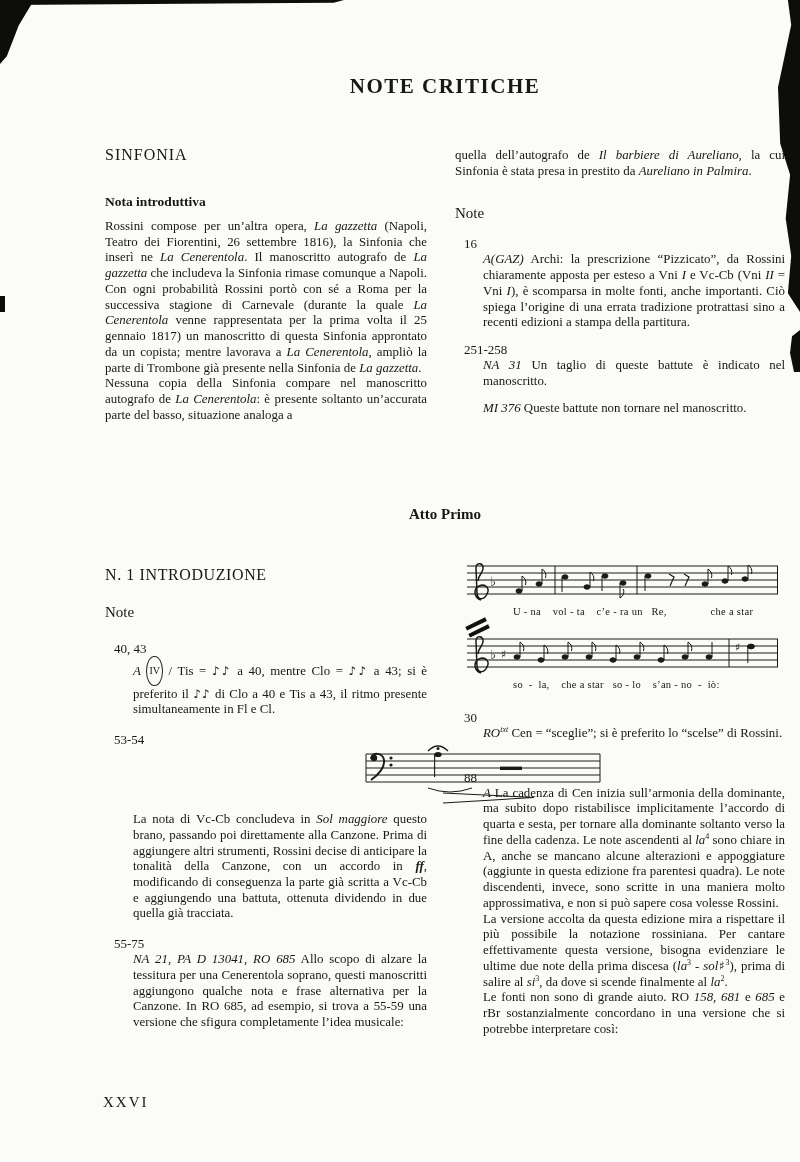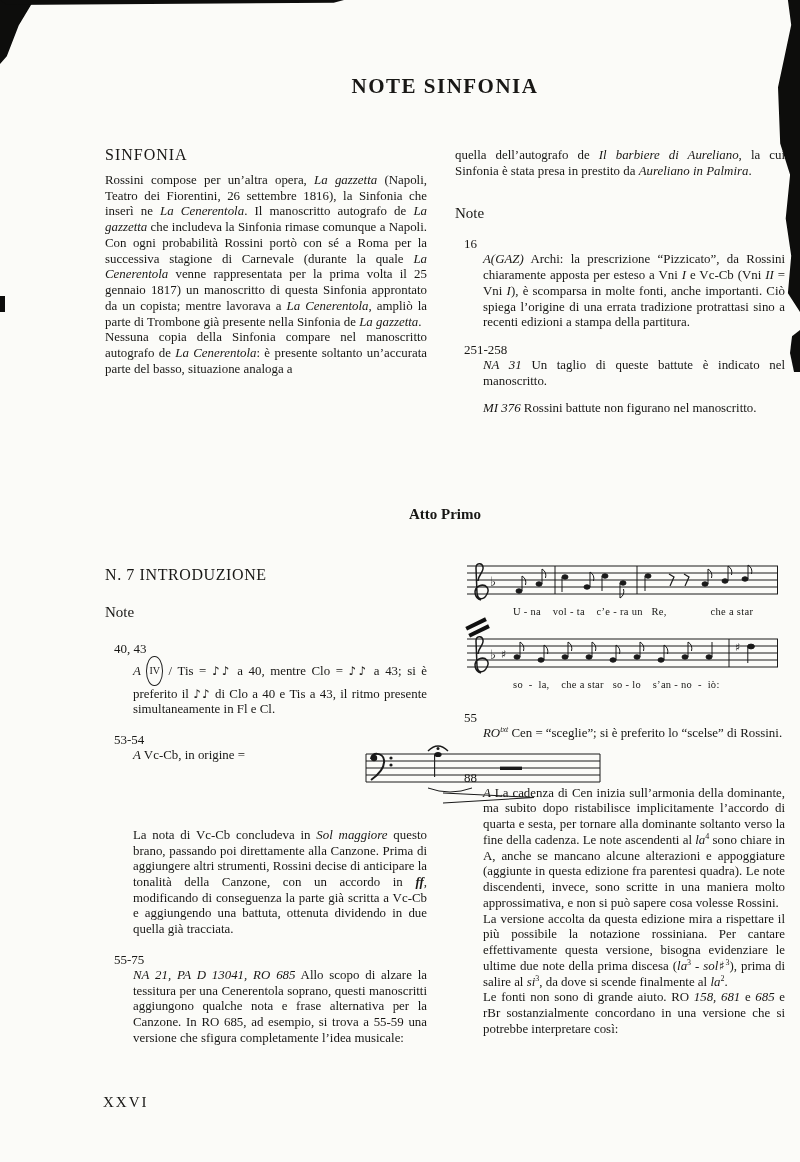--- a/index.html
+++ b/index.html
@@ -34,56 +34,56 @@
 </style>
 </head>
 <body>
 
 <div class="abs artifact" style="left:0;top:0;width:34px;height:64px;clip-path:polygon(0 0,100% 0,55% 40%,20% 88%,0 100%);"></div>
 <div class="abs artifact" style="left:0;top:0;width:344px;height:5px;clip-path:polygon(0 0,100% 0,97% 55%,2% 100%);"></div>
 <div class="abs artifact" style="right:0;top:0;width:22px;height:312px;clip-path:polygon(100% 0,45% 0,60% 8%,30% 18%,0 28%,10% 46%,55% 56%,35% 70%,60% 82%,45% 94%,100% 100%);"></div>
 <div class="abs artifact" style="right:0;top:330px;width:10px;height:42px;clip-path:polygon(100% 0,20% 15%,0 55%,40% 100%,100% 100%);"></div>
 <div class="abs artifact" style="left:0;top:296px;width:5px;height:16px;"></div>
 
-<div class="abs h-title" style="left:105px;top:74px;width:680px;">NOTE SINFONIA</div>
+<div class="abs h-title" style="left:105px;top:74px;width:680px;">NOTE CRITICHE</div>
 
 <div class="abs" style="left:105px;top:146px;width:322px;">
   <div class="h-sinfonia">SINFONIA</div>
+  <div class="h-sub" style="margin-top:30px;">Nota introduttiva</div>
   <div class="jtext" style="margin-top:9px;"><span>Rossini compose per un’altra opera, </span><span class="it">La gazzetta</span><span> (Napoli, Teatro dei Fiorentini, 26 settembre 1816), la Sinfonia che inserì ne </span><span class="it">La Cenerentola</span><span>. Il manoscritto autografo de </span><span class="it">La gazzetta</span><span> che includeva la Sinfonia rimase comunque a Napoli. Con ogni probabilità Rossini portò con sé a Roma per la successiva stagione di Carnevale (durante la quale </span><span class="it">La Cenerentola</span><span> venne rappresentata per la prima volta il 25 gennaio 1817) un manoscritto di questa Sinfonia approntato da un copista; mentre lavorava a </span><span class="it">La Cenerentola</span><span>, ampliò la parte di Trombone già presente nella Sinfonia de </span><span class="it">La gazzetta</span><span>.</span></div>
   <div class="jtext"><span>Nessuna copia della Sinfonia compare nel manoscritto autografo de </span><span class="it">La Cenerentola</span><span>: è presente soltanto un’accurata parte del basso, situazione analoga a</span></div>
 </div>
 
 <div class="abs" style="left:455px;top:148px;width:330px;">
   <div class="jtext"><span>quella dell’autografo de </span><span class="it">Il barbiere di Aureliano</span><span>, la cui Sinfonia è stata presa in prestito da </span><span class="it">Aureliano in Palmira</span><span>.</span></div>
   <div class="h-note" style="margin-top:26px;">Note</div>
   <div class="note-block" style="margin-top:14px;">
     <div class="ref">16</div>
     <div class="jtext nbody"><span class="it">A(GAZ)</span><span>   Archi: la prescrizione “Pizzicato”, da Rossini chiaramente apposta per esteso a Vni </span><span class="it">I</span><span> e Vc-Cb (Vni </span><span class="it">II</span><span> = Vni </span><span class="it">I</span><span>), è scomparsa in molte fonti, anche importanti. Ciò spiega l’origine di una errata tradizione protrattasi sino a recenti edizioni a stampa della partitura.</span></div>
   </div>
   <div class="note-block">
     <div class="ref">251-258</div>
     <div class="jtext nbody"><span class="it">NA 31</span><span>   Un taglio di queste battute è indicato nel manoscritto.</span></div>
   </div>
   <div class="note-block">
-    <div class="jtext nbody"><span class="it">MI 376</span><span>  Rossini battute non figurano nel manoscritto.</span></div>
+    <div class="jtext nbody"><span class="it">MI 376</span><span>  Queste battute non tornare nel manoscritto.</span></div>
   </div>
 </div>
 
 <div class="abs h-atto" style="left:105px;top:506px;width:680px;">Atto Primo</div>
 
 <div class="abs" style="left:105px;top:566px;width:322px;">
-  <div class="h-n1">N. 7  INTRODUZIONE</div>
+  <div class="h-n1">N. 1  INTRODUZIONE</div>
   <div class="h-note" style="margin-top:20px;">Note</div>
   <div class="note-block" style="margin-top:20px;">
     <div class="ref">40, 43</div>
     <div class="jtext nbody"><span class="it">A</span><span>  </span><span class="circ">IV</span><span> / Tis = </span><span class="mus">♪♪</span><span> a 40, mentre Clo = </span><span class="mus">♪♪</span><span> a 43; si è preferito il </span><span class="mus">♪♪</span><span> di Clo a 40 e Tis a 43, il ritmo presente simultaneamente in Fl e Cl.</span></div>
   </div>
   <div class="note-block" style="margin-top:14px;">
     <div class="ref">53-54</div>
-    <div class="jtext nbody"><span class="it">A</span><span>  Vc-Cb, in origine =</span></div>
   </div>
   <div style="height:64px;"></div>
   <div class="jtext nbody"><span>La nota di Vc-Cb concludeva in </span><span class="it">Sol maggiore</span><span> questo brano, passando poi direttamente alla Canzone. Prima di aggiungere altri strumenti, Rossini decise di anticipare la tonalità della Canzone, con un accordo in </span><span class="bdit">ff</span><span>, modificando di conseguenza la parte già scritta a Vc-Cb e aggiungendo una battuta, ottenuta dividendo in due quella già tracciata.</span></div>
   <div class="note-block" style="margin-top:14px;">
     <div class="ref">55-75</div>
     <div class="jtext nbody"><span class="it">NA 21, PA D 13041, RO 685</span><span>   Allo scopo di alzare la tessitura per una Cenerentola soprano, questi manoscritti aggiungono qualche nota e frase alternativa per la Canzone. In RO 685, ad esempio, si trova a 55-59 una versione che sfigura completamente l’idea musicale:</span></div>
   </div>
 </div>
 
 <svg class="abs" style="left:348px;top:744px;" width="265" height="64" viewBox="0 0 265 64">
@@ -210,21 +210,21 @@
         <line x1="245" y1="24" x2="245" y2="9" stroke-width="1"></line>
       <line x1="262" y1="6" x2="262" y2="34" stroke-width="1"></line>
       <text x="268" y="18" font-size="11" font-family="DejaVu Sans" fill="#1a1a1a" stroke="none">♯</text>
       <ellipse cx="284" cy="13.5" rx="3.4" ry="2.4"></ellipse>
         <line x1="280.8" y1="13.5" x2="280.8" y2="30" stroke-width="1"></line>
     </g>
   </svg>
   <div class="lyrics" style="margin-left:58px;">so  -  la,    che a star   so - lo    s’an - no  -  iò:</div>
 
   <div class="note-block" style="margin-top:20px;">
-    <div class="ref">55</div>
+    <div class="ref">30</div>
     <div class="jtext nbody"><span class="it">RO</span><sup class="it">txt</sup><span>  Cen = “sceglie”; si è preferito lo “scelse” di Rossini.</span></div>
   </div>
   <div class="note-block" style="margin-top:28px;">
     <div class="ref">88</div>
     <div class="nbody">
       <div class="jtext"><span class="it">A</span><span>   La cadenza di Cen inizia sull’armonia della dominante, ma subito dopo ristabilisce implicitamente l’accordo di quarta e sesta, per tornare alla dominante soltanto verso la fine della cadenza. Le note ascendenti al </span><span class="it">la</span><sup>4</sup><span> sono chiare in A, anche se mancano alcune alterazioni e appoggiature (aggiunte in questa edizione fra parentesi quadra). Le note discendenti, invece, sono scritte in una maniera molto approssimativa, e non si può sapere cosa volesse Rossini.</span></div>
       <div class="jtext"><span>La versione accolta da questa edizione mira a rispettare il più possibile la notazione rossiniana. Per cantare effettivamente questa versione, bisogna evidenziare le ultime due note della prima discesa (</span><span class="it">la</span><sup>3</sup><span> - </span><span class="it">sol</span><span class="mus">♯</span><sup>3</sup><span>), prima di salire al </span><span class="it">si</span><sup>3</sup><span>, da dove si scende finalmente al </span><span class="it">la</span><sup>2</sup><span>.</span></div>
       <div class="jtext"><span>Le fonti non sono di grande aiuto. RO </span><span class="it">158, 681</span><span> e </span><span class="it">685</span><span> e rBr sostanzialmente concordano in una versione che si potrebbe interpretare così:</span></div>
     </div>
   </div>

